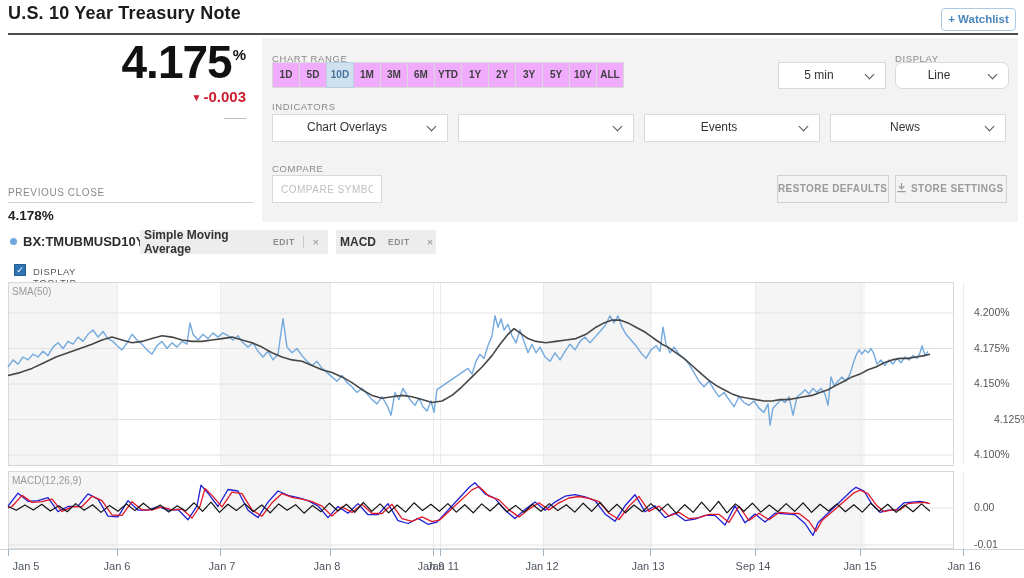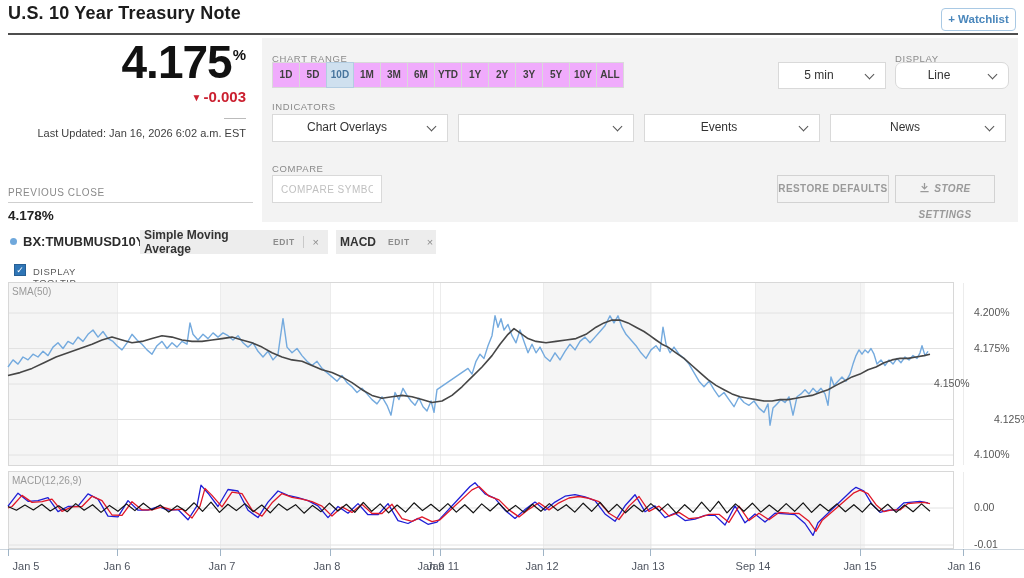--- a/index.html
+++ b/index.html
@@ -40,21 +40,21 @@
   .dropdown .dd-label { position:absolute; left:0; right:26px; top:0; bottom:0; text-align:center; line-height:25px; }
   .chev { position:absolute; right:12px; top:8px; width:7px; height:7px;
     border-right:1.5px solid #555; border-bottom:1.5px solid #555; transform:rotate(45deg); }
 
   .compare-input { position:absolute; left:10px; top:137px; width:110px; height:28px; background:#fff;
     border:1px solid #d9d9d9; font-family:"Liberation Sans",sans-serif; font-size:10px; letter-spacing:0.5px;
     color:#555; padding:0 8px; }
   .compare-input::placeholder { color:#c0c0c0; }
 
   .ghost-btn { position:absolute; top:137px; height:28px; border:1px solid #d2d2d2; background:transparent;
-    color:#9a9a9a; font-size:10px; font-weight:bold; letter-spacing:0.4px; text-align:center; line-height:26px; cursor:pointer; }
+    color:#9a9a9a; font-size:10px; font-weight:bold; letter-spacing:0.4px; text-align:left; line-height:26px; cursor:pointer; }
 
   .legend-row { left:0; top:230px; width:1024px; height:25px; }
   .sym-dot { position:absolute; left:10px; top:8px; width:7px; height:7px; border-radius:50%; }
   .sym-name { position:absolute; left:23px; top:4px; font-size:13px; font-weight:bold; color:#2b2b2b; }
   .tag { position:absolute; top:0; height:24px; background:#ededed; display:flex; align-items:center; }
   .tag .tag-label { font-size:12px; font-weight:bold; color:#333; padding:0 4px; }
   .tag .tag-edit { font-size:8.5px; font-weight:bold; color:#8d8d8d; letter-spacing:0.6px; padding:0 8px; cursor:pointer; }
   .tag .tag-sep { width:1px; height:12px; background:#c9c9c9; }
   .tag .tag-close { font-size:11px; color:#8d8d8d; padding:0 9px; cursor:pointer; }
 
@@ -73,21 +73,20 @@
 <div id="app">
 
   <div class="abs page-title">U.S. 10 Year Treasury Note</div>
   <div class="abs watchlist-btn">+ Watchlist</div>
   <div class="abs top-divider"></div>
 
   <div class="abs quote-block">
     <div class="big-price"><span>4.175</span><span class="pct">%</span></div>
     <div class="price-change" style="color: rgb(203, 32, 48);"><span class="arrow">▼</span><span>-0.003</span></div>
     <div><span class="mini-rule"></span></div>
-    <div class="last-updated">Last Updated: Jan 16, 2026 6:02 a.m. EST</div>
   </div>
 
   <div class="abs prev-close-label">PREVIOUS CLOSE</div>
   <div class="abs prev-close-rule"></div>
   <div class="abs prev-close-value">4.178%</div>
 
   <div class="abs panel">
     <div class="sec-label" style="left:10px; top:15px;">CHART RANGE</div>
     <div class="range-row" id="range-row">
         <div class="range-btn">1D</div>
@@ -133,21 +132,21 @@
         <div class="dropdown" style="left: 568px; top: 76px; width: 176px; height: 28px;">
           <span class="dd-label">News</span>
           <span class="chev"></span>
         </div>
       </div>
 
     <div class="sec-label" style="left:10px; top:125px;">COMPARE</div>
     <input class="compare-input" placeholder="COMPARE SYMBOL" style="">
 
     <div class="ghost-btn" style="left:515px; width:112px;">RESTORE DEFAULTS</div>
-    <div class="ghost-btn" style="left:633px; width:100px;font-style:italic;">
+    <div class="ghost-btn" style="left:633px; width:112px;">
       <svg width="11" height="11" viewBox="0 0 12 12" style="vertical-align:-1px; margin-right:4px;">
           <path d="M6 1v6M3 4.5L6 7.5 9 4.5M1.5 10.5h9" stroke="#9a9a9a" stroke-width="1.4" fill="none"></path>
         </svg><span>STORE SETTINGS</span>
     </div>
   </div>
 
   <div class="abs legend-row">
     <span class="sym-dot" style="background: rgb(111, 168, 220);"></span>
     <span class="sym-name">BX:TMUBMUSD10Y</span>
     <div class="tag" style="left:140px; width:188px;">
@@ -244,19 +243,19 @@
       <div class="x-label" style="left: 443px;">Jan 11</div>
       <div class="x-label" style="left: 542px;">Jan 12</div>
       <div class="x-label" style="left: 648px;">Jan 13</div>
       <div class="x-label" style="left: 753px;">Sep 14</div>
       <div class="x-label" style="left: 860px;">Jan 15</div>
       <div class="x-label" style="left: 964px;">Jan 16</div>
     </div>
   <div id="y-labels">
       <div class="y-label" style="left: 974px; top: 306px;">4.200%</div>
       <div class="y-label" style="left: 974px; top: 341.5px;">4.175%</div>
-      <div class="y-label" style="left: 934px; top: 377px;">4.150%</div>
+      <div class="y-label" style="left: 974px; top: 377px;">4.150%</div>
       <div class="y-label" style="left: 974px; top: 412.5px; margin-left: 20px;">4.125%</div>
       <div class="y-label" style="left: 974px; top: 448px;">4.100%</div>
       <div class="y-label" style="left: 974px; top: 501px;">0.00</div>
       <div class="y-label" style="left: 974px; top: 538px;">-0.01</div>
     </div>
 </div>
 
 </body></html>

